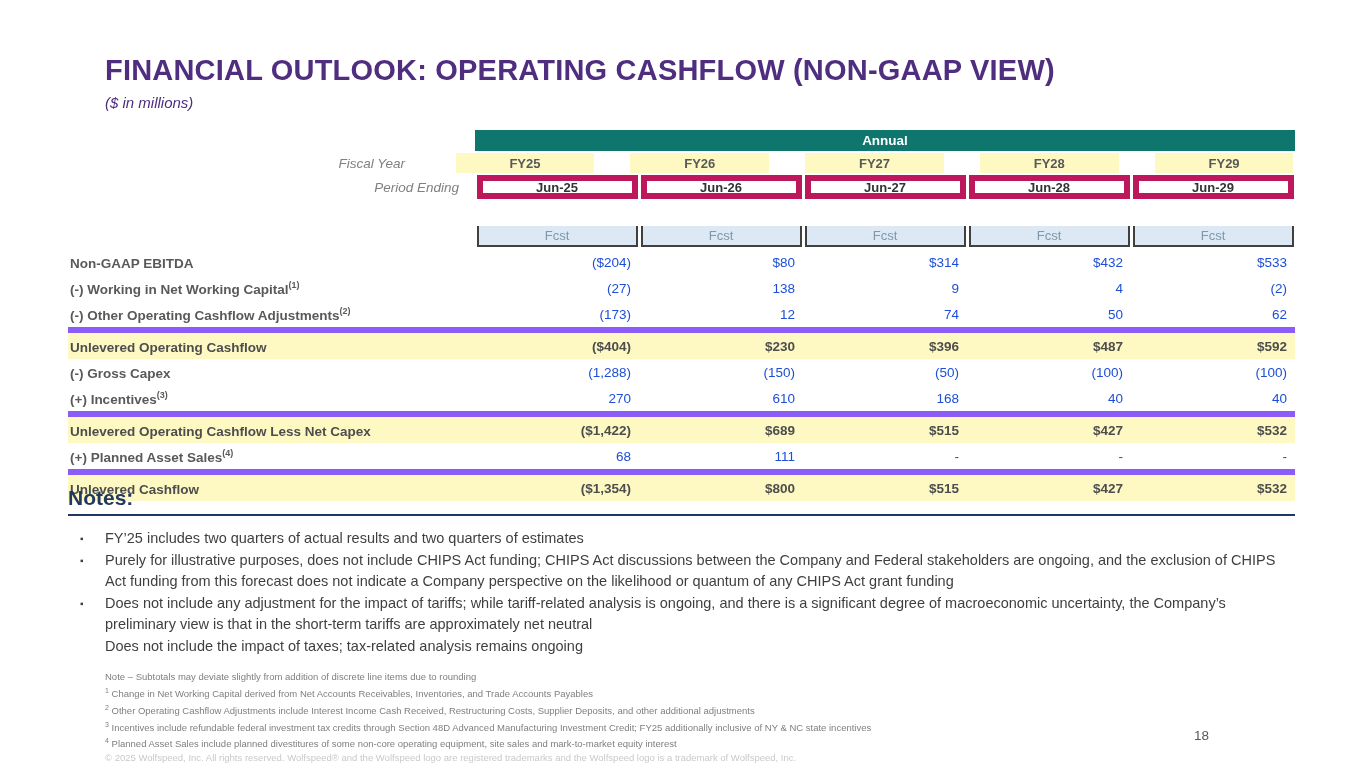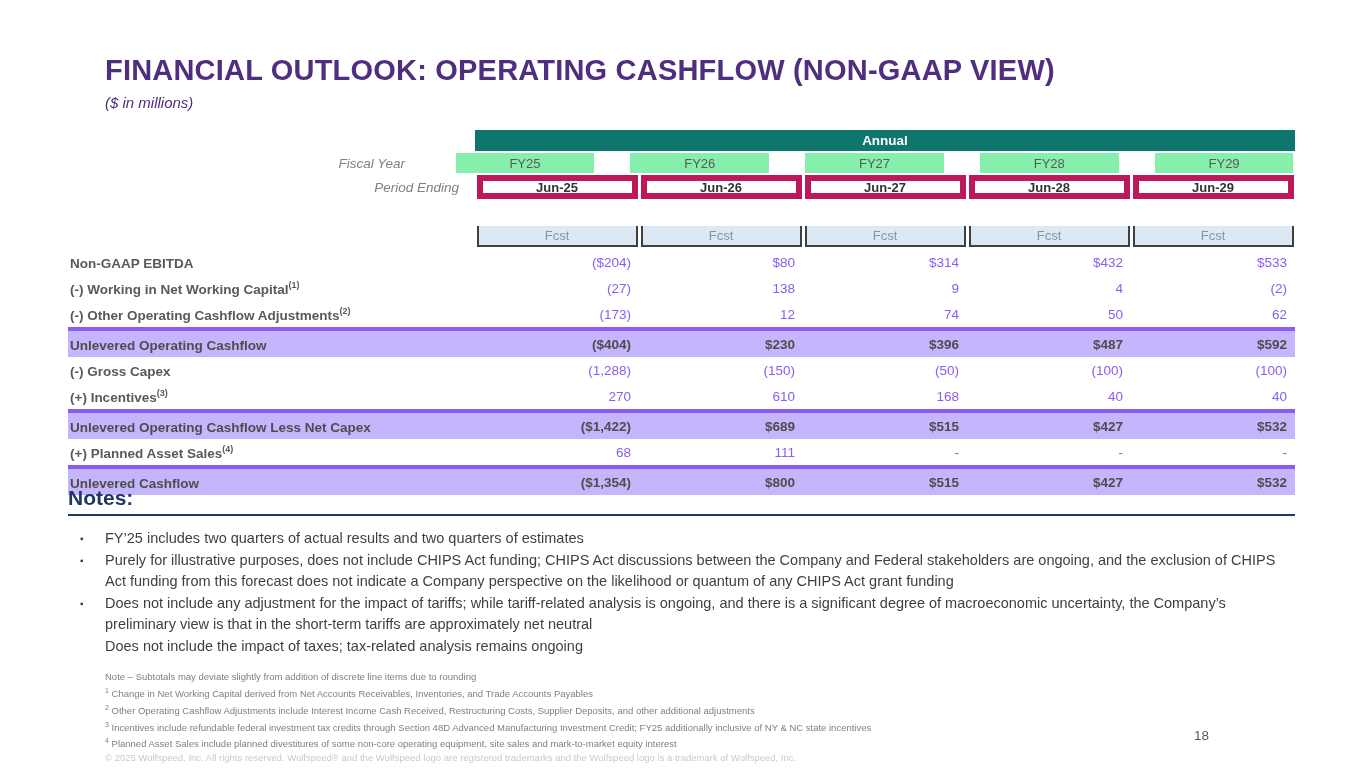--- a/index.html
+++ b/index.html
@@ -30,36 +30,36 @@
     display:flex; align-items:center; justify-content:center;
     font-size:13px;
   }
   .annual-row { height:21px; margin-bottom:2px; }
   .annual-bar {
     margin-left:407px; width:820px; background:#0f766e;
     display:flex; align-items:center; justify-content:center;
     color:#ffffff; font-weight:bold; font-size:13.5px; height:21px;
   }
   .fy-row { height:20px; margin-bottom:2px;gap:33px; }
-  .fy-row .in { background:#86efac; color:#595959; font-weight:normal; }
+  .fy-row .in { background:#fef9c3; color:#595959; font-weight:bold; }
   .jun-row { height:24px; }
   .jun-row .in { background:#ffffff; border:6px solid #be185d; color:#333333; font-weight:bold; }
   .fcst-row { height:21px;margin-top:27px; }
   .fcst-row .in { background:#DCE9F5; border:2px solid #404040; border-top:none; color:#7F97A8; }
   .d-row { height:26px; display:flex; align-items:center; margin-top:0px; }
   .d-row.first { margin-top:2px; }
   .d-label {
     width:407px; box-sizing:border-box; padding-left:2px; text-align:left;
     font-size:13.5px; color:#595959; white-space:nowrap;font-weight:bold;
   }
   .d-val {
     width:164px; box-sizing:border-box; padding-right:8px; text-align:right;
-    font-size:13.5px; color:#8b5cf6;
-  }
-  .d-row.sub { background:#c4b5fd; border-top:4px solid #8b5cf6; }
+    font-size:13.5px; color:#1d4ed8;
+  }
+  .d-row.sub { background:#fef9c3; border-top:6px solid #8b5cf6; }
   .d-row.sub .d-label, .d-row.sub .d-val { font-weight:bold; color:#4d4d4d; }
   sup.fn { font-size:9px; color:#595959; }
   
   .notes { position:absolute; left:68px; top:486px; width:1227px; }
   .notes-heading {
     font-size:21px; font-weight:bold; color:#1F3864;
     border-bottom:2.5px solid #1F3864; padding-bottom:4px;
   }
   .bullets { margin-top:12px; }
   .bullet { display:flex; margin-bottom:1px; }

